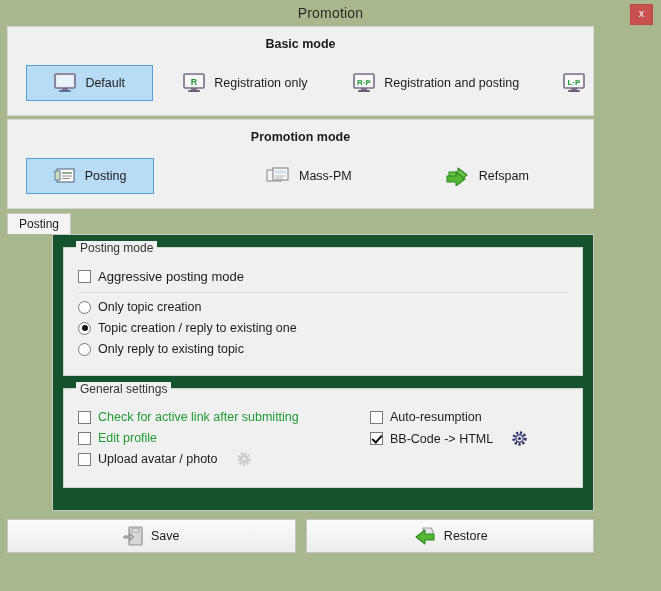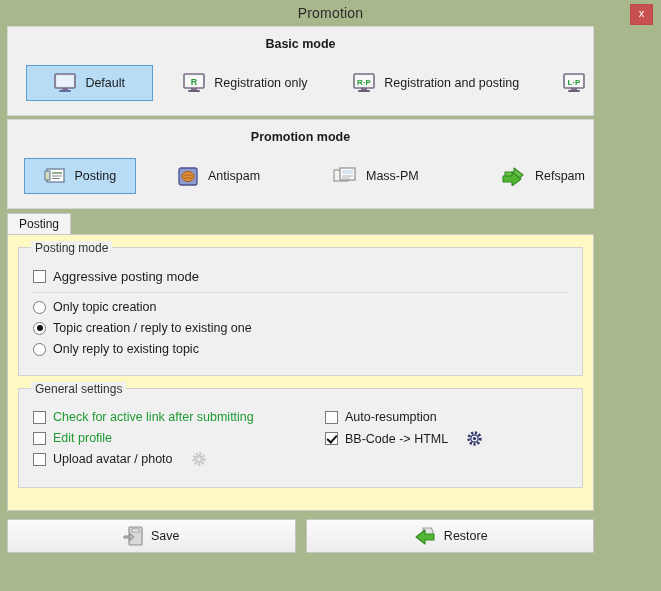--- a/index.html
+++ b/index.html
@@ -83,24 +83,25 @@
     padding:0 11px;
     background:#f4f4f4;
     border:1px solid #c8c8c8;
     border-bottom:none;
     font-size:12px;
     line-height:21px;
     box-sizing:border-box;
     cursor:pointer;
   }
   .tabpage{
-    background:#fef9c3;
+    background:#14532d;
     border:1px solid #c8c8c8;
     padding:12px 10px 10px 10px;
     box-sizing:border-box;
+    margin-left:45px;
   }
   
   .groupbox{
     position:relative;
     border:1px solid #d2d2d2;
     background:#f0f0f0;
     margin-bottom:12px;
     padding:14px 14px 12px 14px;
     box-sizing:border-box;
   }
@@ -245,31 +246,20 @@
             <rect x="1" y="4" width="5" height="9" fill="#cfe0c0" stroke="#6d7f94" stroke-width="1.1"></rect>
             <line x1="8" y1="6" x2="18" y2="6" stroke="#4c7a3c" stroke-width="1.2"></line>
             <line x1="8" y1="9" x2="18" y2="9" stroke="#8a8a8a" stroke-width="1"></line>
             <line x1="8" y1="11.5" x2="16" y2="11.5" stroke="#8a8a8a" stroke-width="1"></line>
           </svg>
         </span>
         <span class="lbl">Posting</span>
       </div>
 
       <div style="width:38px"></div>
-      <div class="mode-item">
-        <span class="icon">
-          <svg width="22" height="21" viewBox="0 0 22 21">
-            <rect x="2" y="2" width="18" height="17" rx="2" fill="#8f9bd0" stroke="#4a4f86" stroke-width="1.3"></rect>
-            <ellipse cx="11" cy="10.5" rx="6.2" ry="5" fill="#e0903a" stroke="#a05c16" stroke-width="1"></ellipse>
-            <path d="M6 10.5 Q11 7 16 10.5" stroke="#a05c16" stroke-width=".9" fill="none"></path>
-            <path d="M7 12.6 Q11 10.4 15 12.6" stroke="#a05c16" stroke-width=".9" fill="none"></path>
-          </svg>
-        </span>
-        <span class="lbl">Antispam</span>
-      </div>
 
       <div style="width:66px"></div>
       <div class="mode-item">
         <span class="icon">
           <svg width="24" height="18" viewBox="0 0 24 18">
             <rect x="1" y="3" width="14" height="11" fill="#f2f2f2" stroke="#9a9a9a" stroke-width="1.2"></rect>
             <rect x="7" y="1" width="15" height="12" fill="#fbfbfb" stroke="#8e8e8e" stroke-width="1.2"></rect>
             <rect x="9" y="3" width="11" height="4" fill="#d8e4ef"></rect>
             <line x1="9" y1="9" x2="20" y2="9" stroke="#b5b5b5" stroke-width="1"></line>
             <line x1="9" y1="11" x2="17" y2="11" stroke="#b5b5b5" stroke-width="1"></line>

